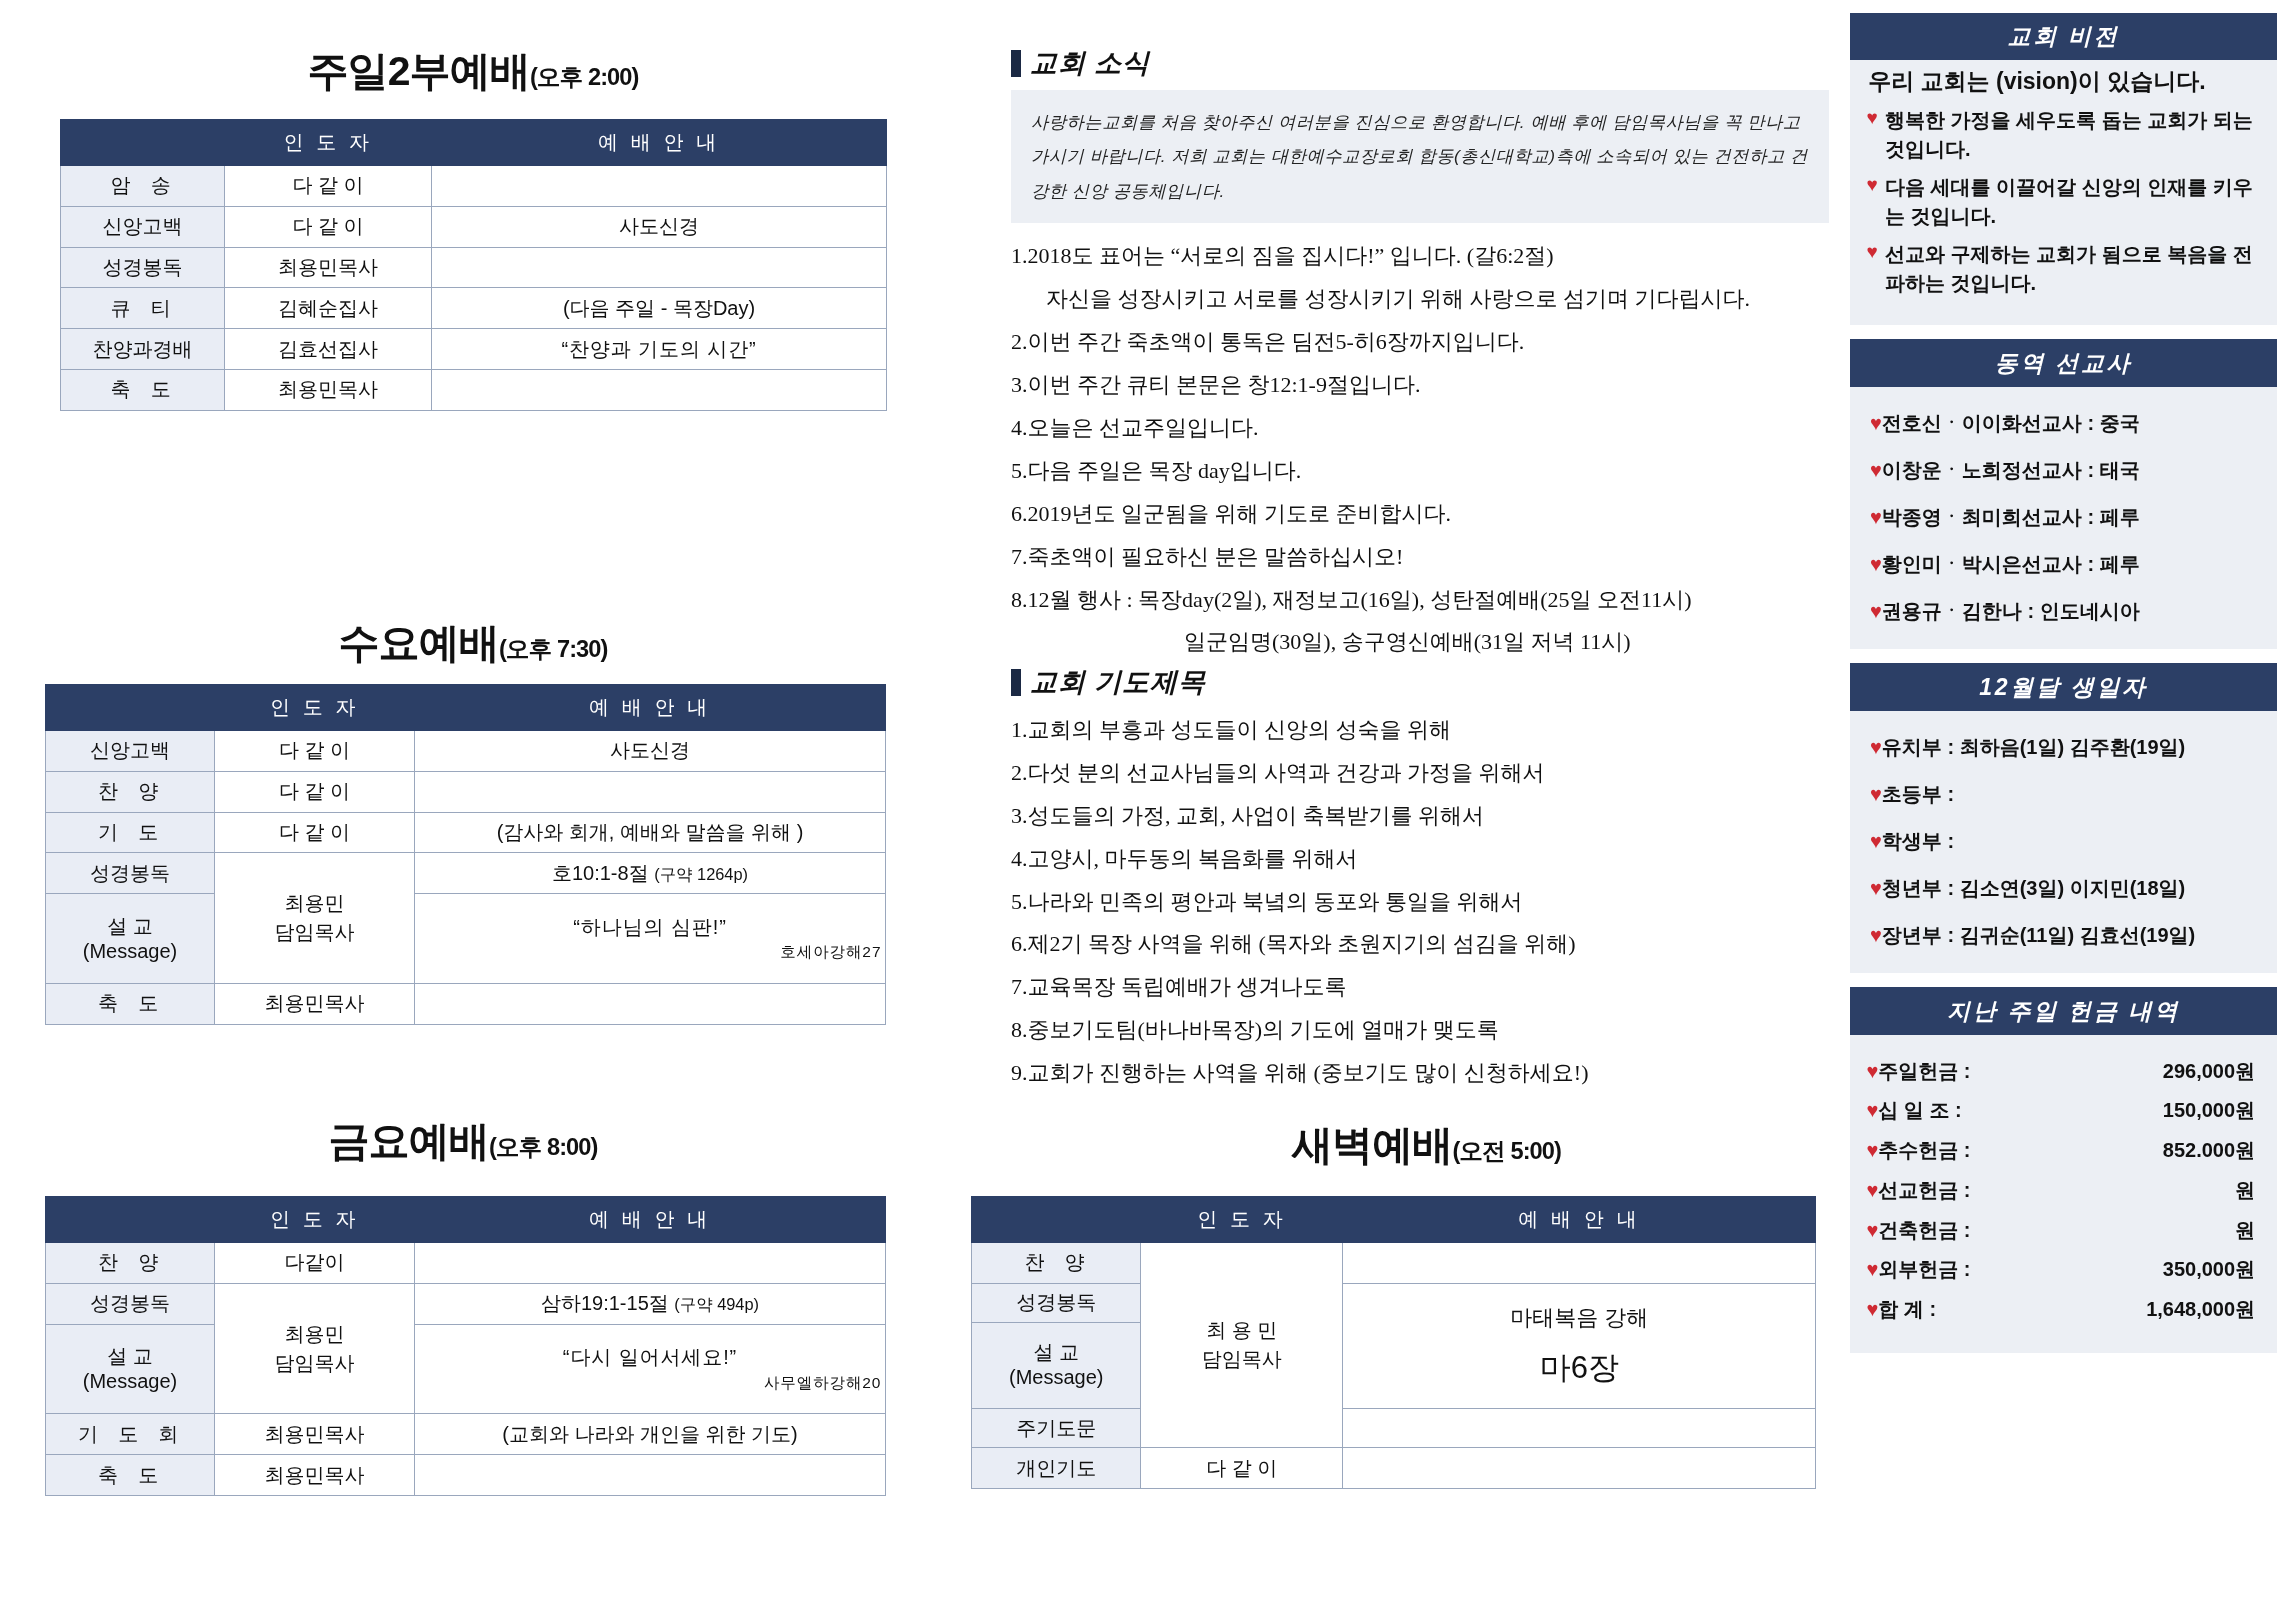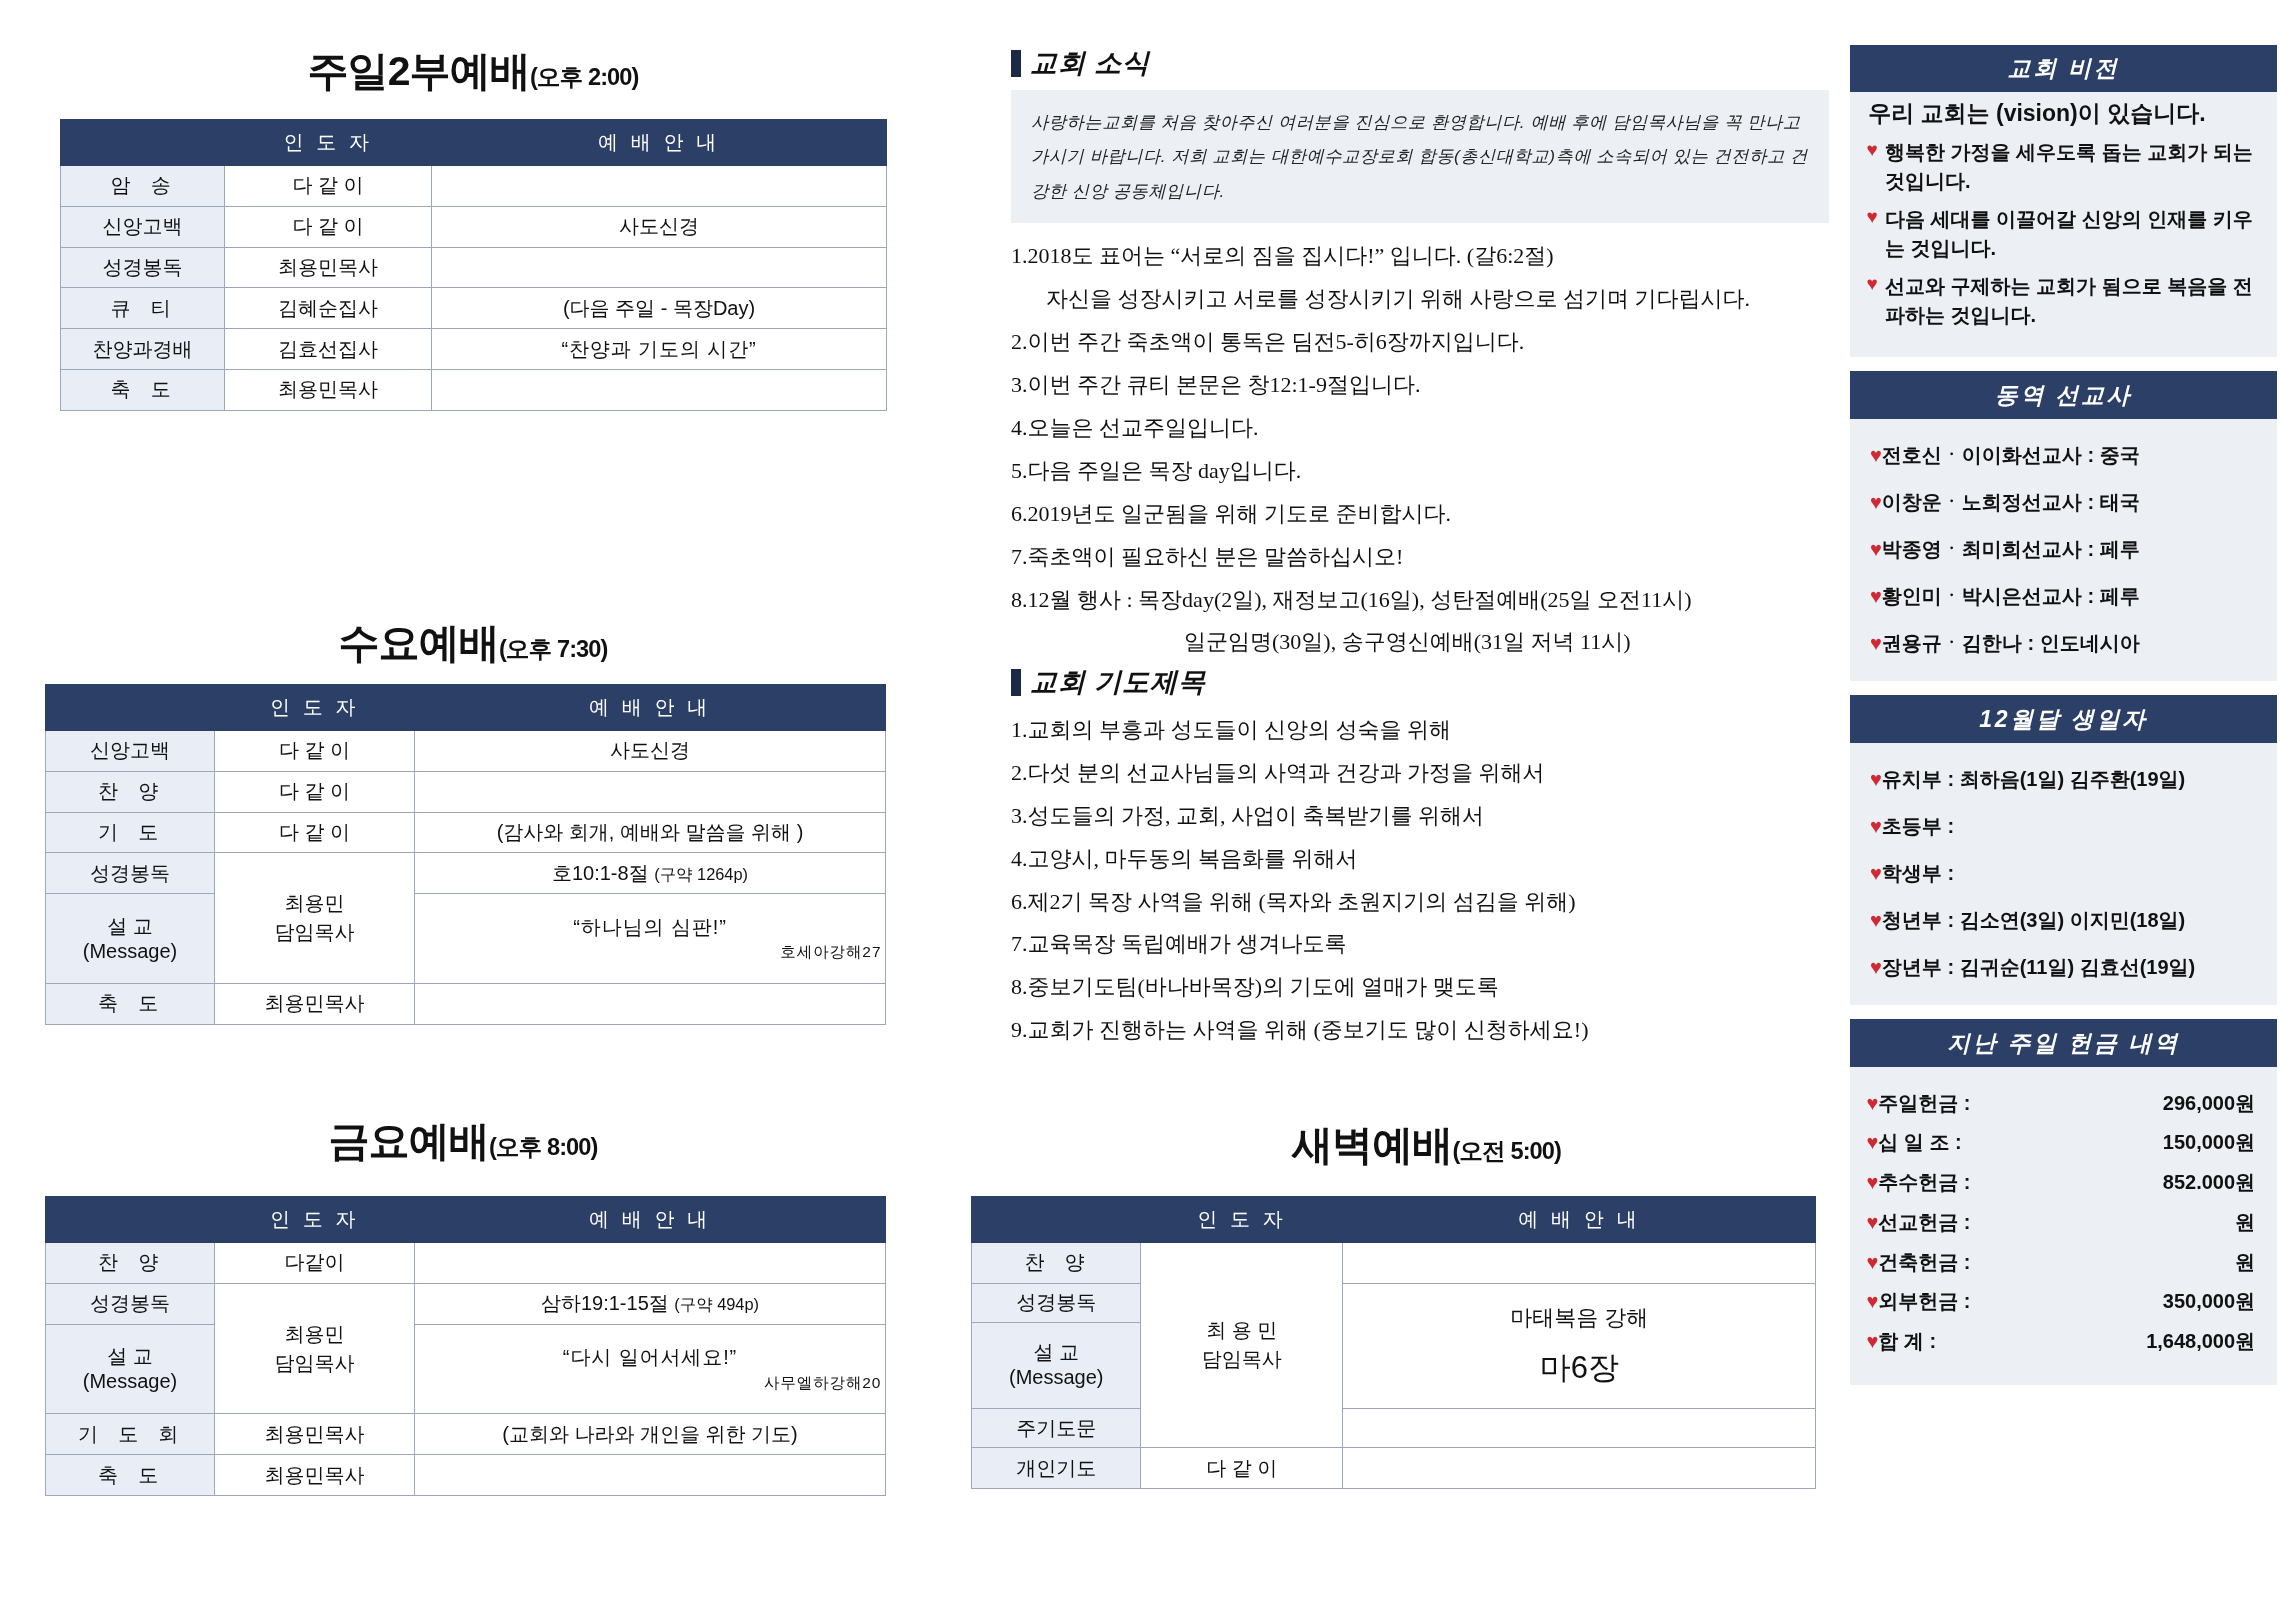--- a/index.html
+++ b/index.html
@@ -9,21 +9,21 @@
     font-family:"Liberation Serif", serif;
     color:#111;
     position:relative;
     overflow:hidden;
   }
   .page{position:relative;width:2294px;height:1623px;}
 
   
   .col-left{position:absolute;left:0;top:0;width:946px;height:1623px;}
   .col-mid{position:absolute;left:964px;top:0;width:882px;height:1623px;}
-  .col-right{position:absolute;left:1850px;top:45px;width:427px;}
+  .col-right{position:absolute;left:1850px;top:13px;width:427px;}
 
   
   .svc-title{
     text-align:center;
     font-weight:bold;
     font-family:"Liberation Sans", sans-serif;
     letter-spacing:-0.9px;
   }
   .svc-title .big{font-size:41px;}
   .svc-title .small{font-size:23.6px;}
@@ -326,20 +326,21 @@
     <div style="position:absolute;left:47px;top:664px;width:818px;">
       <div class="sec-head">
         <span class="bar"></span>
         <span>교회 기도제목</span>
       </div>
       <ul class="pray-list">
         <li>1.교회의 부흥과 성도들이 신앙의 성숙을 위해</li>
         <li>2.다섯 분의 선교사님들의 사역과 건강과 가정을 위해서</li>
         <li>3.성도들의 가정, 교회, 사업이 축복받기를 위해서</li>
         <li>4.고양시, 마두동의 복음화를 위해서</li>
+        <li>5.나라와 민족의 평안과 북녘의 동포와 통일을 위해서</li>
         <li>6.제2기 목장 사역을 위해 (목자와 초원지기의 섬김을 위해)</li>
         <li>7.교육목장 독립예배가 생겨나도록</li>
         <li>8.중보기도팀(바나바목장)의 기도에 열매가 맺도록</li>
         <li>9.교회가 진행하는 사역을 위해 (중보기도 많이 신청하세요!)</li>
       </ul>
     </div>
 
     <div class="svc-title" style="position:absolute;left:99px;top:1118px;width:727px;">
       <span class="big">새벽예배</span><span class="small">(오전 5:00)</span>
     </div>

